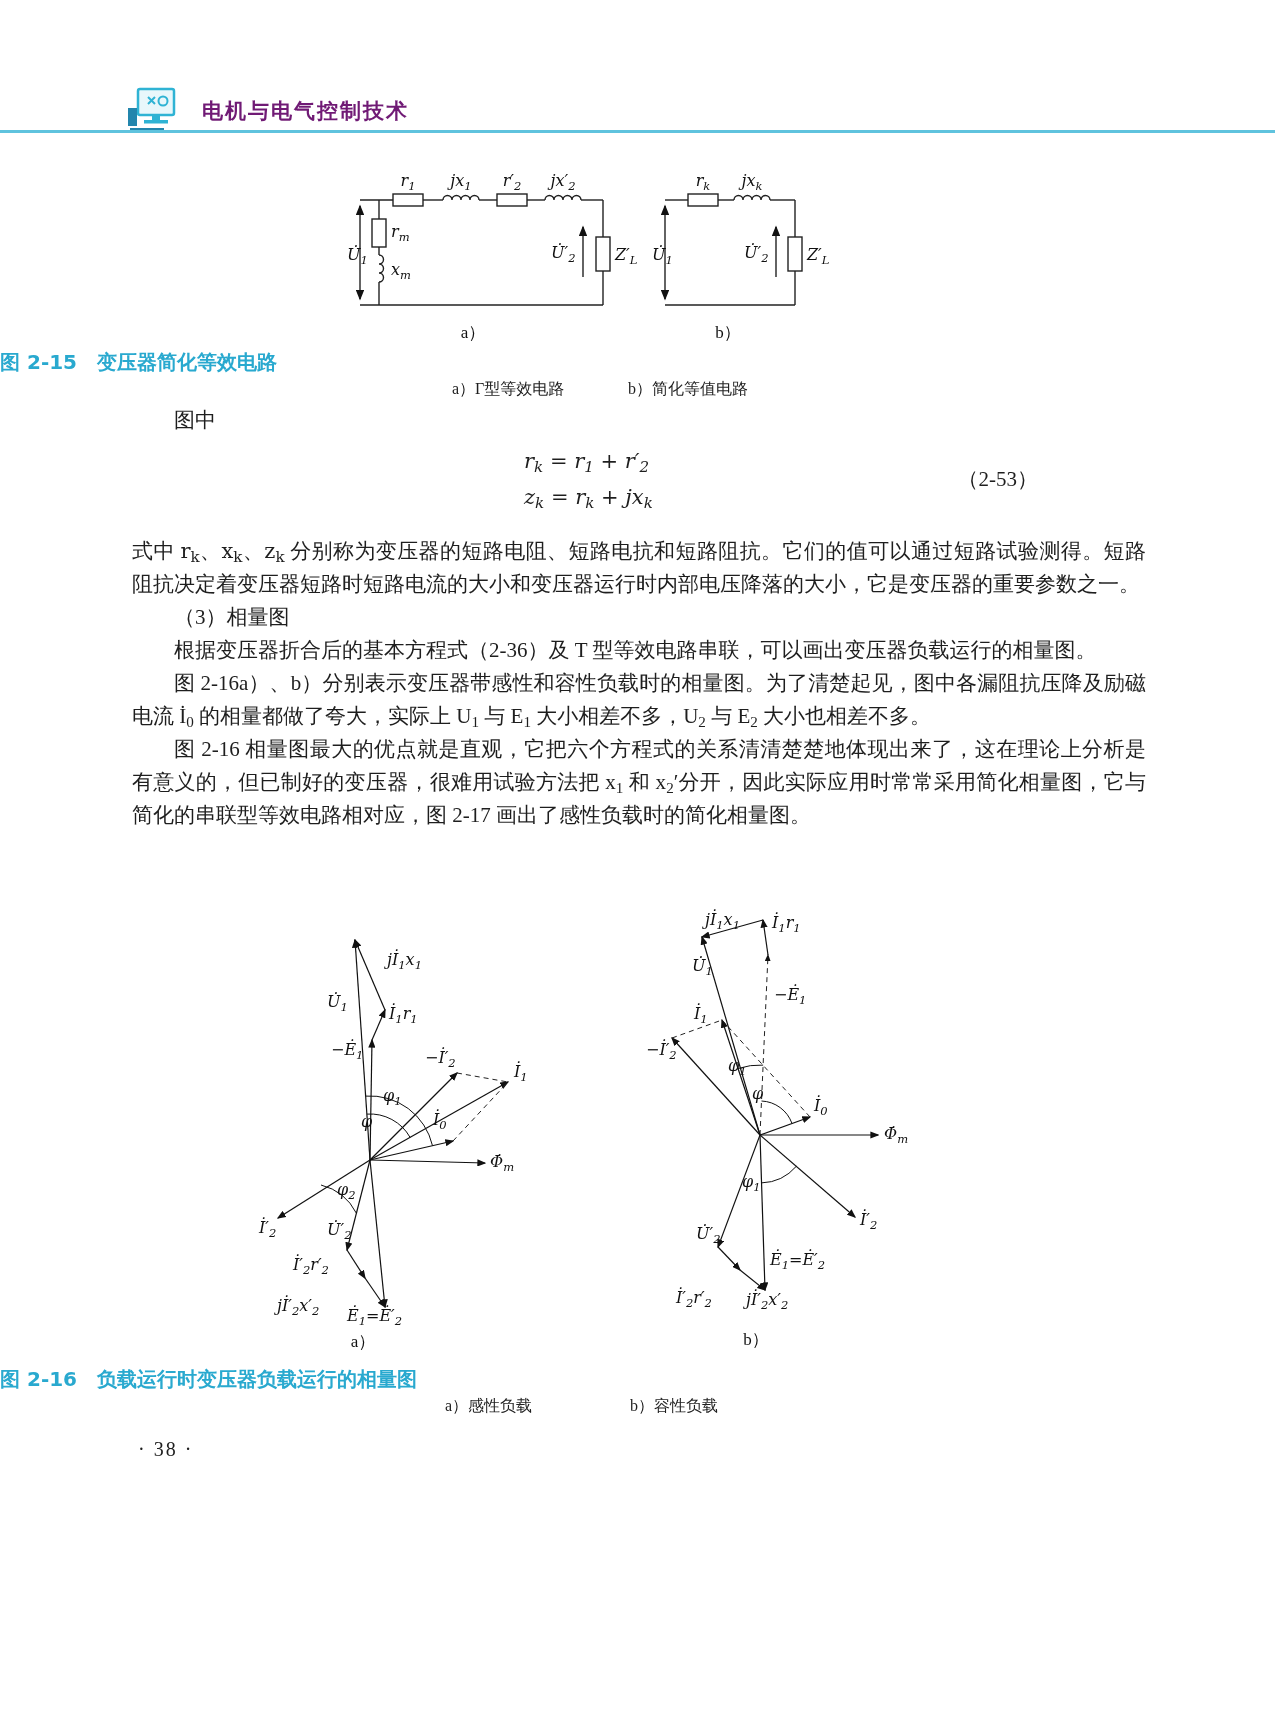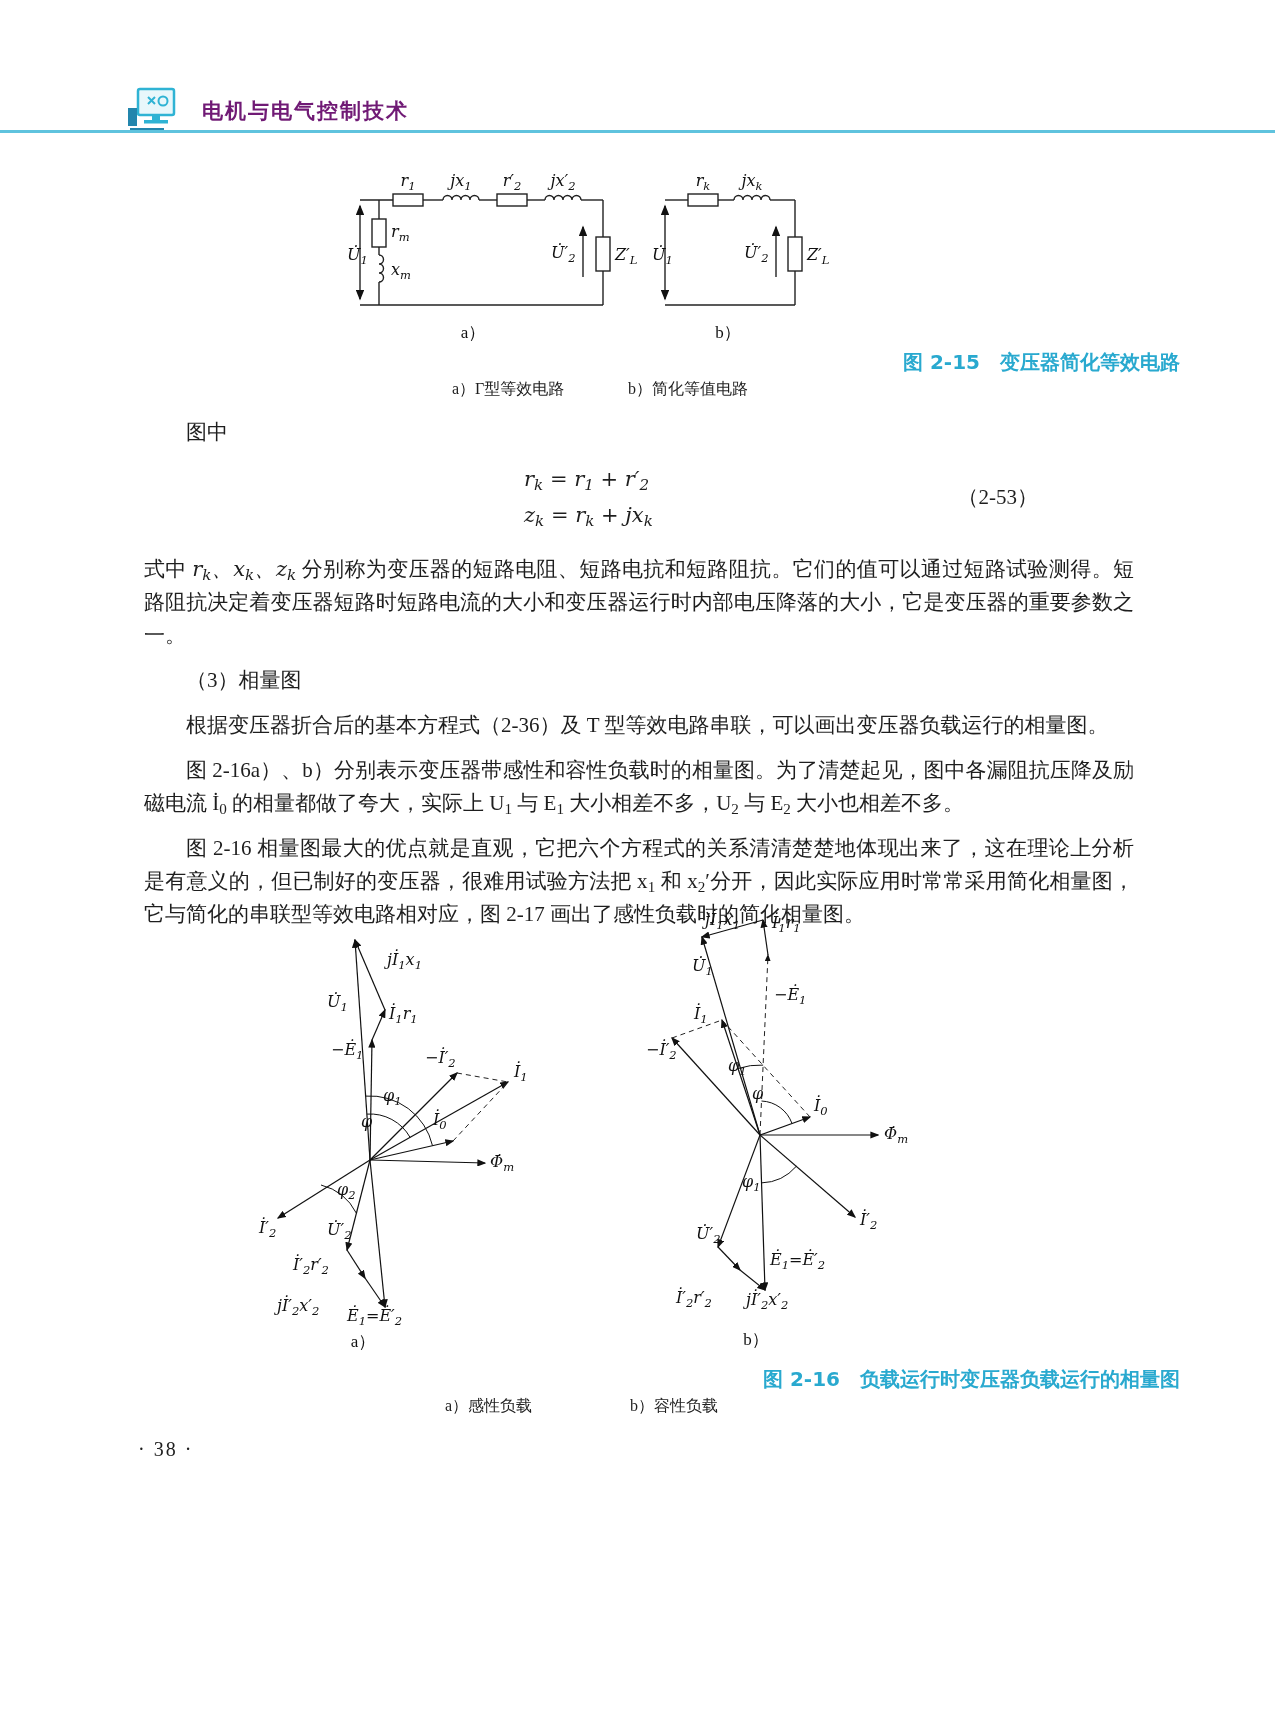--- a/index.html
+++ b/index.html
@@ -6,29 +6,29 @@
   html,body{background:#9a9a9a}
   .page{position:relative;width:1275px;height:1718px;background:#ffffff;margin:0 auto;overflow:hidden;
         font-family:"Liberation Serif","DejaVu Serif",serif;color:#1e1e1e}
   .abs{position:absolute}
   
   .htitle{position:absolute;left:202px;top:97px;font-family:"DejaVu Sans","Liberation Sans",sans-serif;
           font-weight:bold;font-size:21px;color:#701a75;letter-spacing:2px}
   .hrule{position:absolute;left:0;top:130px;width:1275px;height:3px;background:#5fc3de}
   
   .flow{position:absolute;left:132px;top:404px;width:1014px;font-size:21px;line-height:33px;text-align:justify}
-  .flow p{margin:12px}
+  .flow p{margin:0}
   .indent{text-indent:2em}
   sub{font-size:0.72em;line-height:0;vertical-align:-0.25em}
-  .var{font-style:italic;font-family:"DejaVu Serif",serif}
+  .var{font-family:"DejaVu Serif",serif}
   .eqwrap{position:relative;margin:6px 0 20px 0}
   .eqlines{margin-left:392px;font-style:italic;line-height:36px;font-family:"DejaVu Serif",serif}
   .eqno{position:absolute;right:108px;top:50%;transform:translateY(-50%);font-style:normal;font-size:21px}
   
-  .figcap{position:absolute;left:0;width:1180px;text-align:right;color:#29a9cf;font-weight:bold;font-size:20px;
+  .figcap{position:absolute;left:0;width:1180px;text-align:left;color:#29a9cf;font-weight:bold;font-size:20px;
           font-family:"DejaVu Sans","Liberation Sans",sans-serif}
   .subcap{position:absolute;font-size:16px}
   .pagenum{position:absolute;left:138px;top:1438px;font-size:20px;letter-spacing:2px}
   
   svg text{font-family:"DejaVu Serif",serif;font-style:italic;font-size:16px;fill:#111}
   svg text.up{font-style:normal;font-family:"Liberation Serif",serif;font-size:17px}
   svg text.mid{text-anchor:middle}
   .wire{stroke:#222;stroke-width:1.4;fill:none}
   .comp{stroke:#222;stroke-width:1.4;fill:#fff}
   .vec{stroke:#111;stroke-width:1.2;fill:none}

